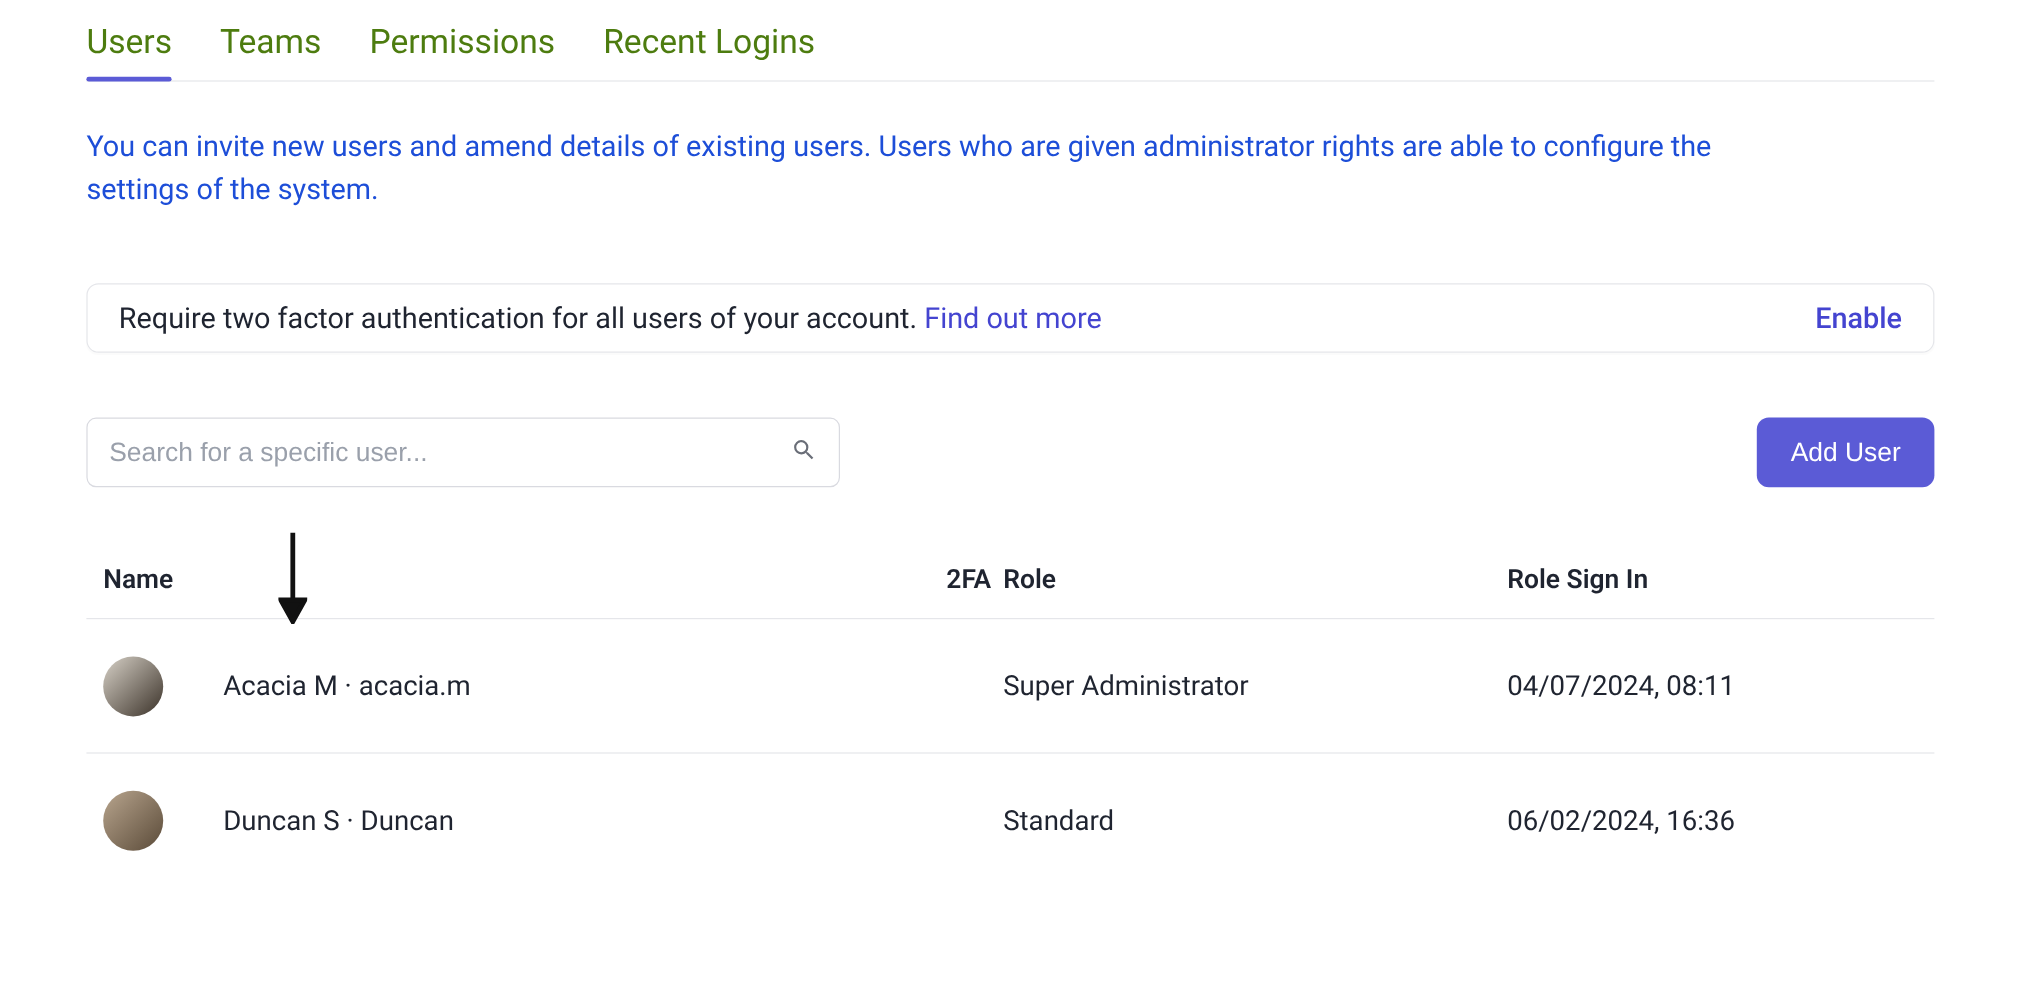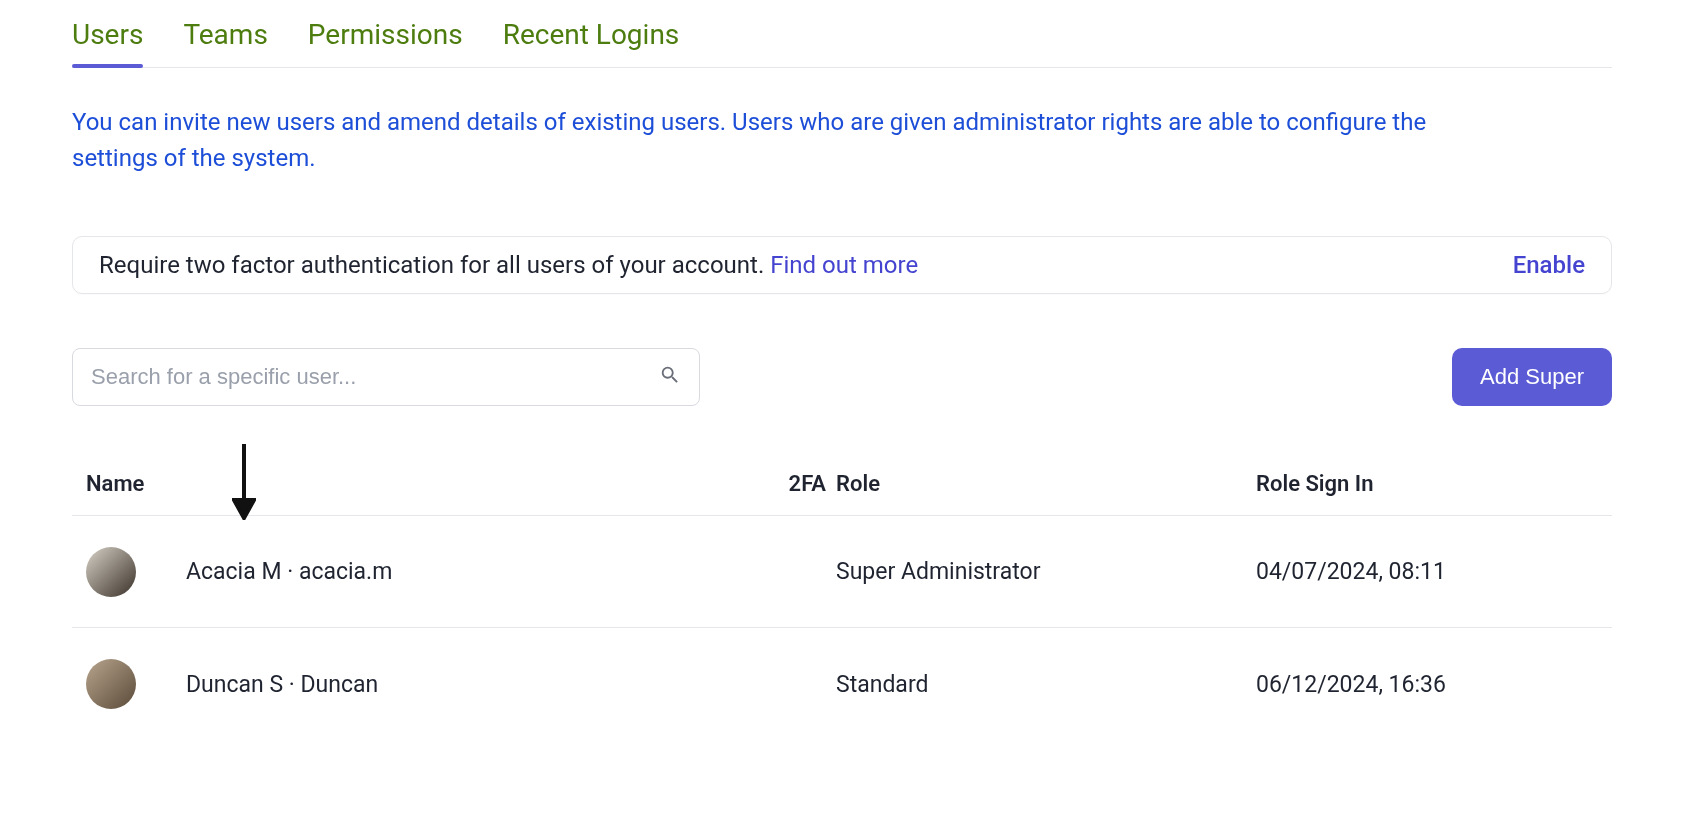--- a/index.html
+++ b/index.html
@@ -180,21 +180,21 @@
 
 <div class="toolbar">
   <div class="search-wrap">
     <input type="text" placeholder="Search for a specific user..." style="">
     <span class="search-icon">
       <svg viewBox="0 0 24 24">
           <path d="M15.5 14h-.79l-.28-.27A6.471 6.471 0 0016 9.5 6.5 6.5 0 109.5 16c1.61 0 3.09-.59 4.23-1.57l.27.28v.79l5 4.99L20.49 19l-4.99-5zm-6 0C7.01 14 5 11.99 5 9.5S7.01 5 9.5 5 14 7.01 14 9.5 11.99 14 9.5 14z"></path>
         </svg>
     </span>
   </div>
-  <button class="add-btn">Add Super</button>
+  <button class="add-btn">Add User</button>
 </div>
 
 <div class="table">
   <div class="thead">
     <div>Name</div>
     <div class="twofa-cell">2FA</div>
     <div>Role</div>
     <div>Role Sign In</div>
 
     <span class="sort-arrow">
@@ -215,15 +215,15 @@
     <div>04/07/2024, 08:11</div>
   </div>
 
   <div class="trow">
     <div class="name-cell">
       <div class="avatar a2"></div>
       <span class="name-text">Duncan S · Duncan</span>
     </div>
     <div class="twofa-cell"></div>
     <div>Standard</div>
-    <div>06/12/2024, 16:36</div>
+    <div>06/02/2024, 16:36</div>
   </div>
 </div>
 
 </body></html>

